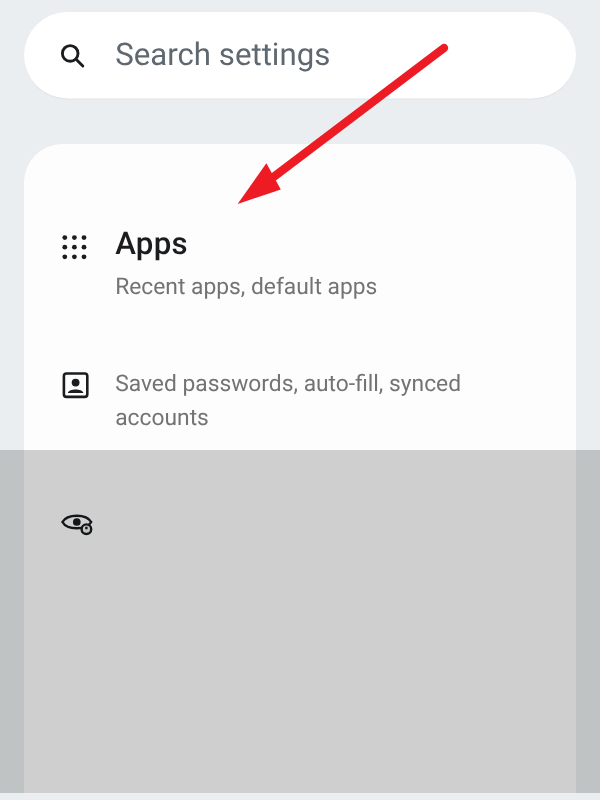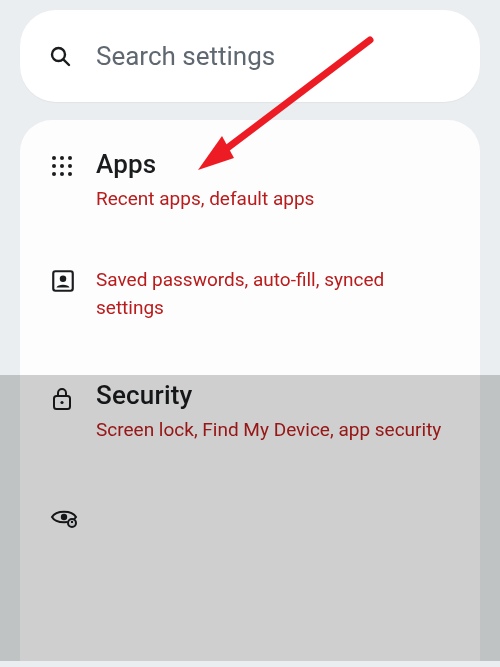--- a/index.html
+++ b/index.html
@@ -8,21 +8,21 @@
       background:#ebeef0;
       font-family: "Segoe UI", Roboto, Arial, sans-serif;
       position:relative;
       overflow:hidden;
     }
     
     .search-bar {
       position:absolute;
       left:20px; right:20px;
       top:10px;
-      height:92px;
+      height:72px;
       background:#ffffff;
       border-radius:36px;
       display:flex;
       align-items:center;
       padding:0 28px;
       gap:24px;
       box-shadow:0 1px 1px rgba(0,0,0,0.04);
     }
     .search-icon svg { display:block; }
     .search-placeholder {
@@ -39,21 +39,21 @@
       background:#fdfdfe;
       border-radius:32px 32px 0 0;
       overflow:hidden;
     }
     
     .item {
       display:flex;
       align-items:flex-start;
       padding:32px 30px 26px 30px;
     }
-    .item.tight { padding-top:28px; padding-bottom:18px; }
+    .item.tight { padding-top:28px; padding-bottom:18px;margin-top:40px; }
     .iconwrap {
       width:46px;
       flex:0 0 46px;
       display:flex;
       justify-content:flex-start;
       align-items:flex-start;
       margin-top:6px;
     }
     .iconwrap svg { display:block; }
     .textcol {
@@ -63,21 +63,21 @@
     }
     .title {
       font-size:26px;
       font-weight:500;
       color:#1a1c1e;
       letter-spacing:0.2px;
       line-height:1.25;
     }
     .subtitle {
       font-size:19px;
-      color:#b91c1c;
+      color:#737373;
       line-height:1.45;
       margin-top:4px;
     }
     
     .shade {
       position:absolute;
       left:0; right:0;
       background:rgba(0,0,0,0.18);
     }
     
@@ -123,37 +123,24 @@
 
   <div class="item">
     <div class="iconwrap">
       <svg width="26" height="26" viewBox="0 0 24 24">
         <rect x="3" y="3" width="18" height="18" rx="2" stroke="#1a1c1e" stroke-width="2" fill="none"></rect>
         <circle cx="12" cy="10" r="3" fill="#1a1c1e"></circle>
         <path d="M6 18 C7 14.5 17 14.5 18 18 Z" fill="#1a1c1e"></path>
       </svg>
     </div>
     <div class="textcol">
-      <div class="subtitle">Saved passwords, auto-fill, synced settings</div>
+      <div class="subtitle">Saved passwords, auto-fill, synced accounts</div>
     </div>
   </div>
 
-  <div class="item">
-    <div class="iconwrap">
-      <svg width="24" height="26" viewBox="0 0 24 26">
-        <rect x="4" y="11" width="16" height="13" rx="2.5" stroke="#1a1c1e" stroke-width="2" fill="none"></rect>
-        <path d="M8 11 V8 a4 4 0 0 1 8 0 V11" stroke="#1a1c1e" stroke-width="2" fill="none"></path>
-        <circle cx="12" cy="17.5" r="1.6" fill="#1a1c1e"></circle>
-      </svg>
-    </div>
-    <div class="textcol">
-      <div class="title">Security</div>
-      <div class="subtitle">Screen lock, Find My Device, app security</div>
-    </div>
-  </div>
 
   <div class="item">
     <div class="iconwrap">
       <svg width="28" height="22" viewBox="0 0 28 22">
         <path d="M2 10 C6 3 22 3 26 10 C22 17 6 17 2 10 Z" stroke="#1a1c1e" stroke-width="2" fill="none"></path>
         <circle cx="14" cy="10" r="3.2" fill="#1a1c1e"></circle>
         <circle cx="22" cy="16" r="4.6" fill="#ebeef0"></circle>
         <path d="M22 12 a4 4 0 0 1 0 8 a4 4 0 0 1 0 -8 M22 14 v2" stroke="#1a1c1e" stroke-width="2" fill="none"></path>
       </svg>
     </div>

